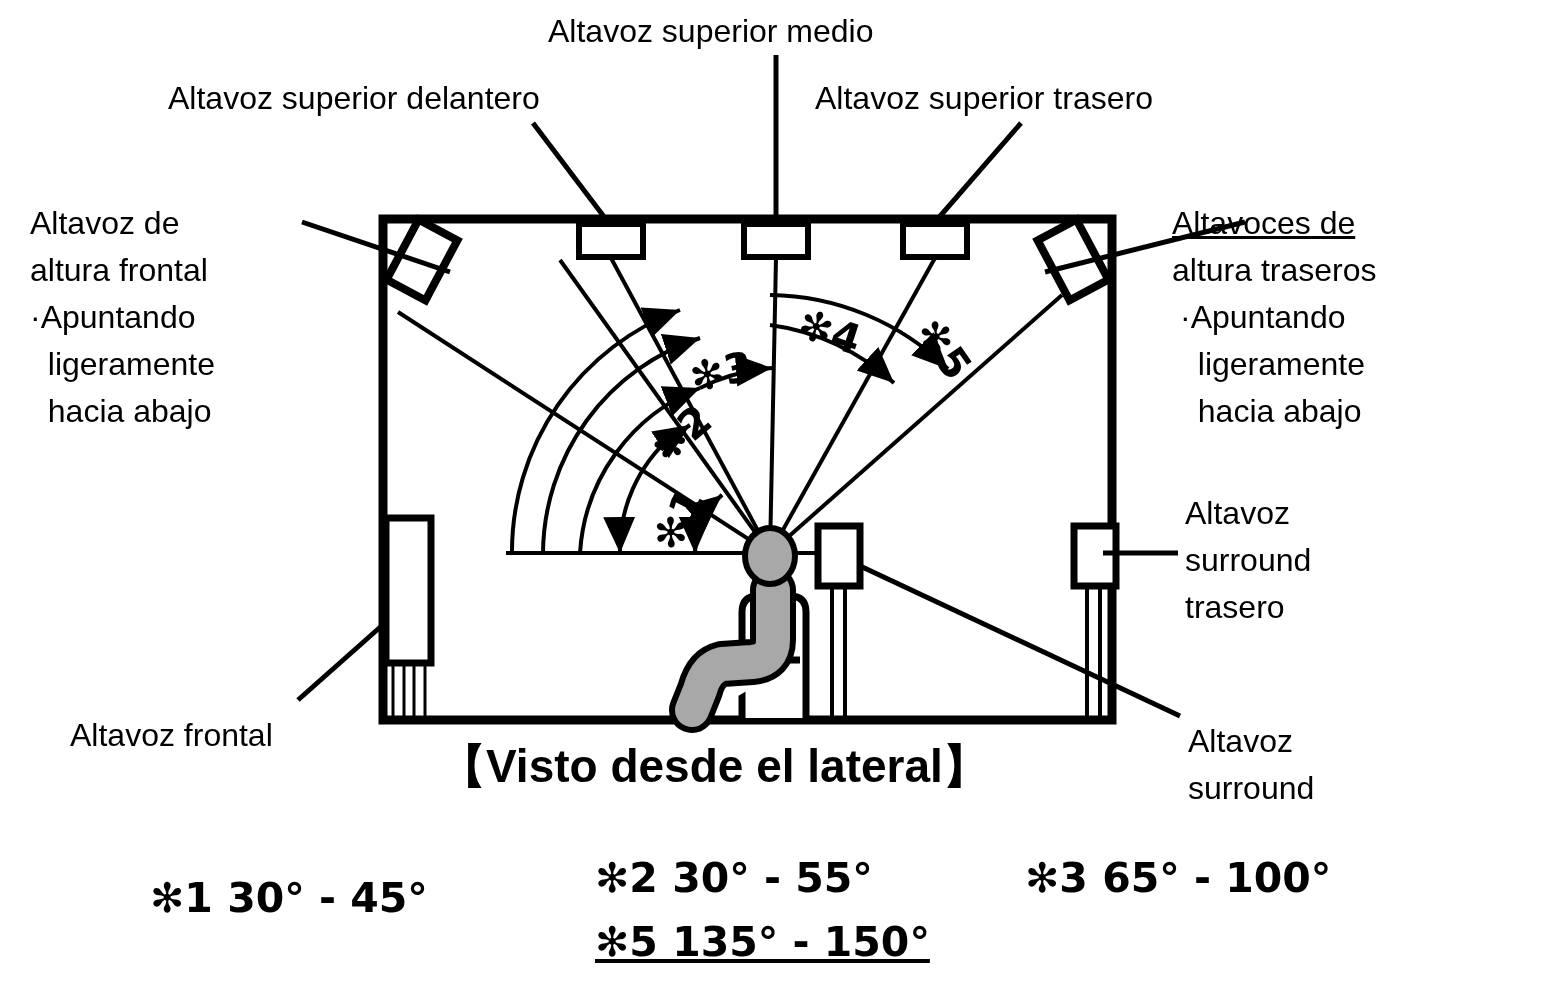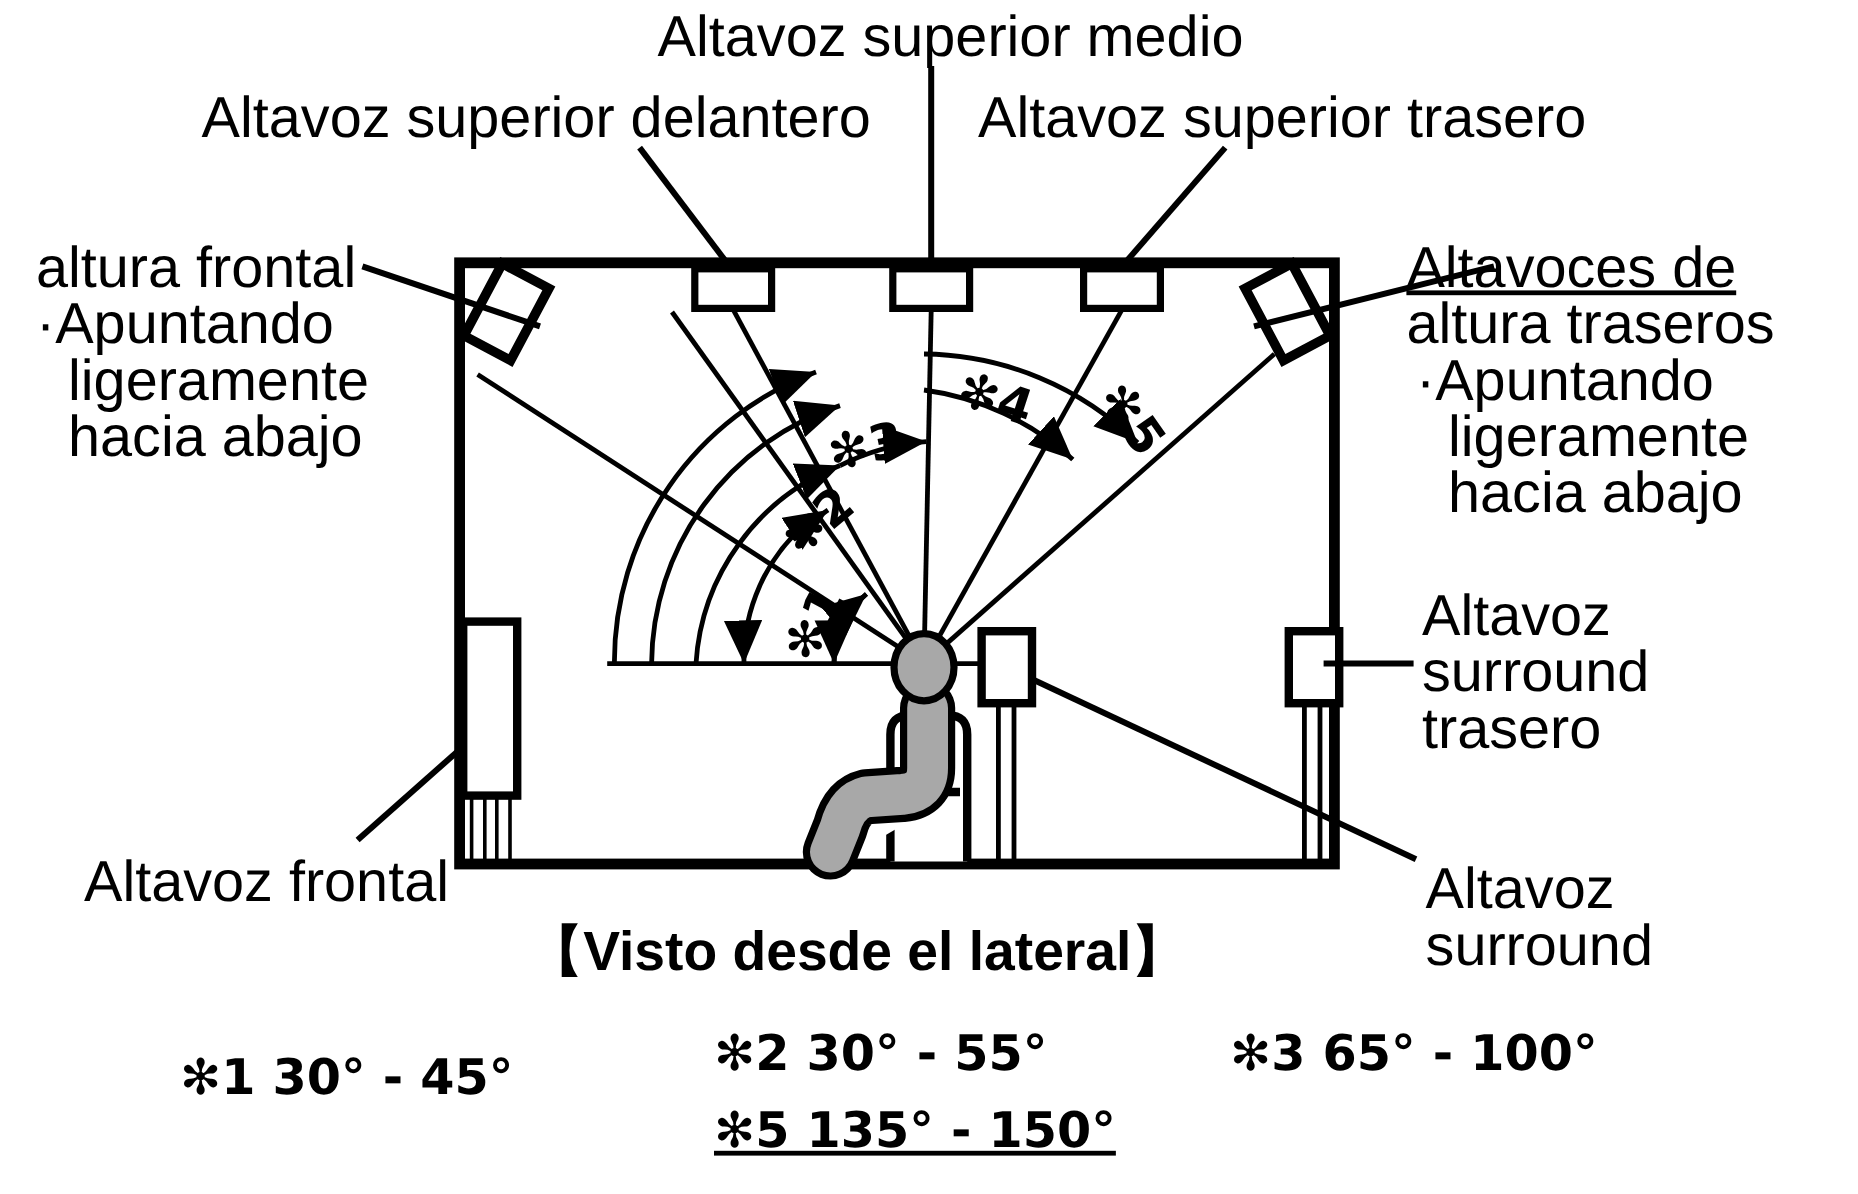--- a/index.html
+++ b/index.html
@@ -1,21 +1,21 @@
 <!DOCTYPE html>
 <html><head>
 <meta charset="utf-8">
 <style>
   html,body{margin:0;padding:0;background:#fff;}
   body{width:1548px;height:995px;position:relative;overflow:hidden;
        font-family:"Liberation Sans","DejaVu Sans",sans-serif;color:#000;}
   #stage{position:absolute;left:0;top:0;width:1548px;height:995px;}
   svg{position:absolute;left:0;top:0;width:1548px;height:995px;}
-  .lbl{position:absolute;font-size:48px;line-height:47px;white-space:pre;color:#000;}
-  .caption{position:absolute;font-size:46px;font-weight:bold;white-space:pre;letter-spacing:0px;margin-top:26px;}
+  .lbl{position:absolute;font-size:32px;line-height:47px;white-space:pre;color:#000;}
+  .caption{position:absolute;font-size:46px;font-weight:bold;white-space:pre;letter-spacing:0px;}
   .angle{position:absolute;font-size:41px;font-weight:bold;white-space:pre;}
   .star{font-family:"DejaVu Sans",sans-serif;}
 </style>
 </head>
 <body>
 
 <div id="stage">
 
   <svg viewBox="0 0 1548 995">
     <defs>
@@ -141,20 +141,21 @@
     </g>
   </svg>
 
   <div class="lbl" style="left:548px;top:8px;">Altavoz superior medio</div>
 
   <div class="lbl" style="left:815px;top:75px;">Altavoz superior trasero</div>
 
   <div class="lbl" style="left:168px;top:75px;">Altavoz superior delantero</div>
 
   <div style="position:absolute;left:30px;top:200px;">
+    <div class="lbl" style="position:static;">Altavoz de</div>
     <div class="lbl" style="position:static;">altura frontal</div>
     <div class="lbl" style="position:static;">·Apuntando</div>
     <div class="lbl" style="position:static;">  ligeramente</div>
     <div class="lbl" style="position:static;">  hacia abajo</div>
   </div>
 
   <div style="position:absolute;left:1172px;top:200px;">
     <div class="lbl" style="position:static;text-decoration:underline;">Altavoces de</div>
     <div class="lbl" style="position:static;">altura traseros</div>
     <div class="lbl" style="position:static;padding-left:8px;">·Apuntando</div>

